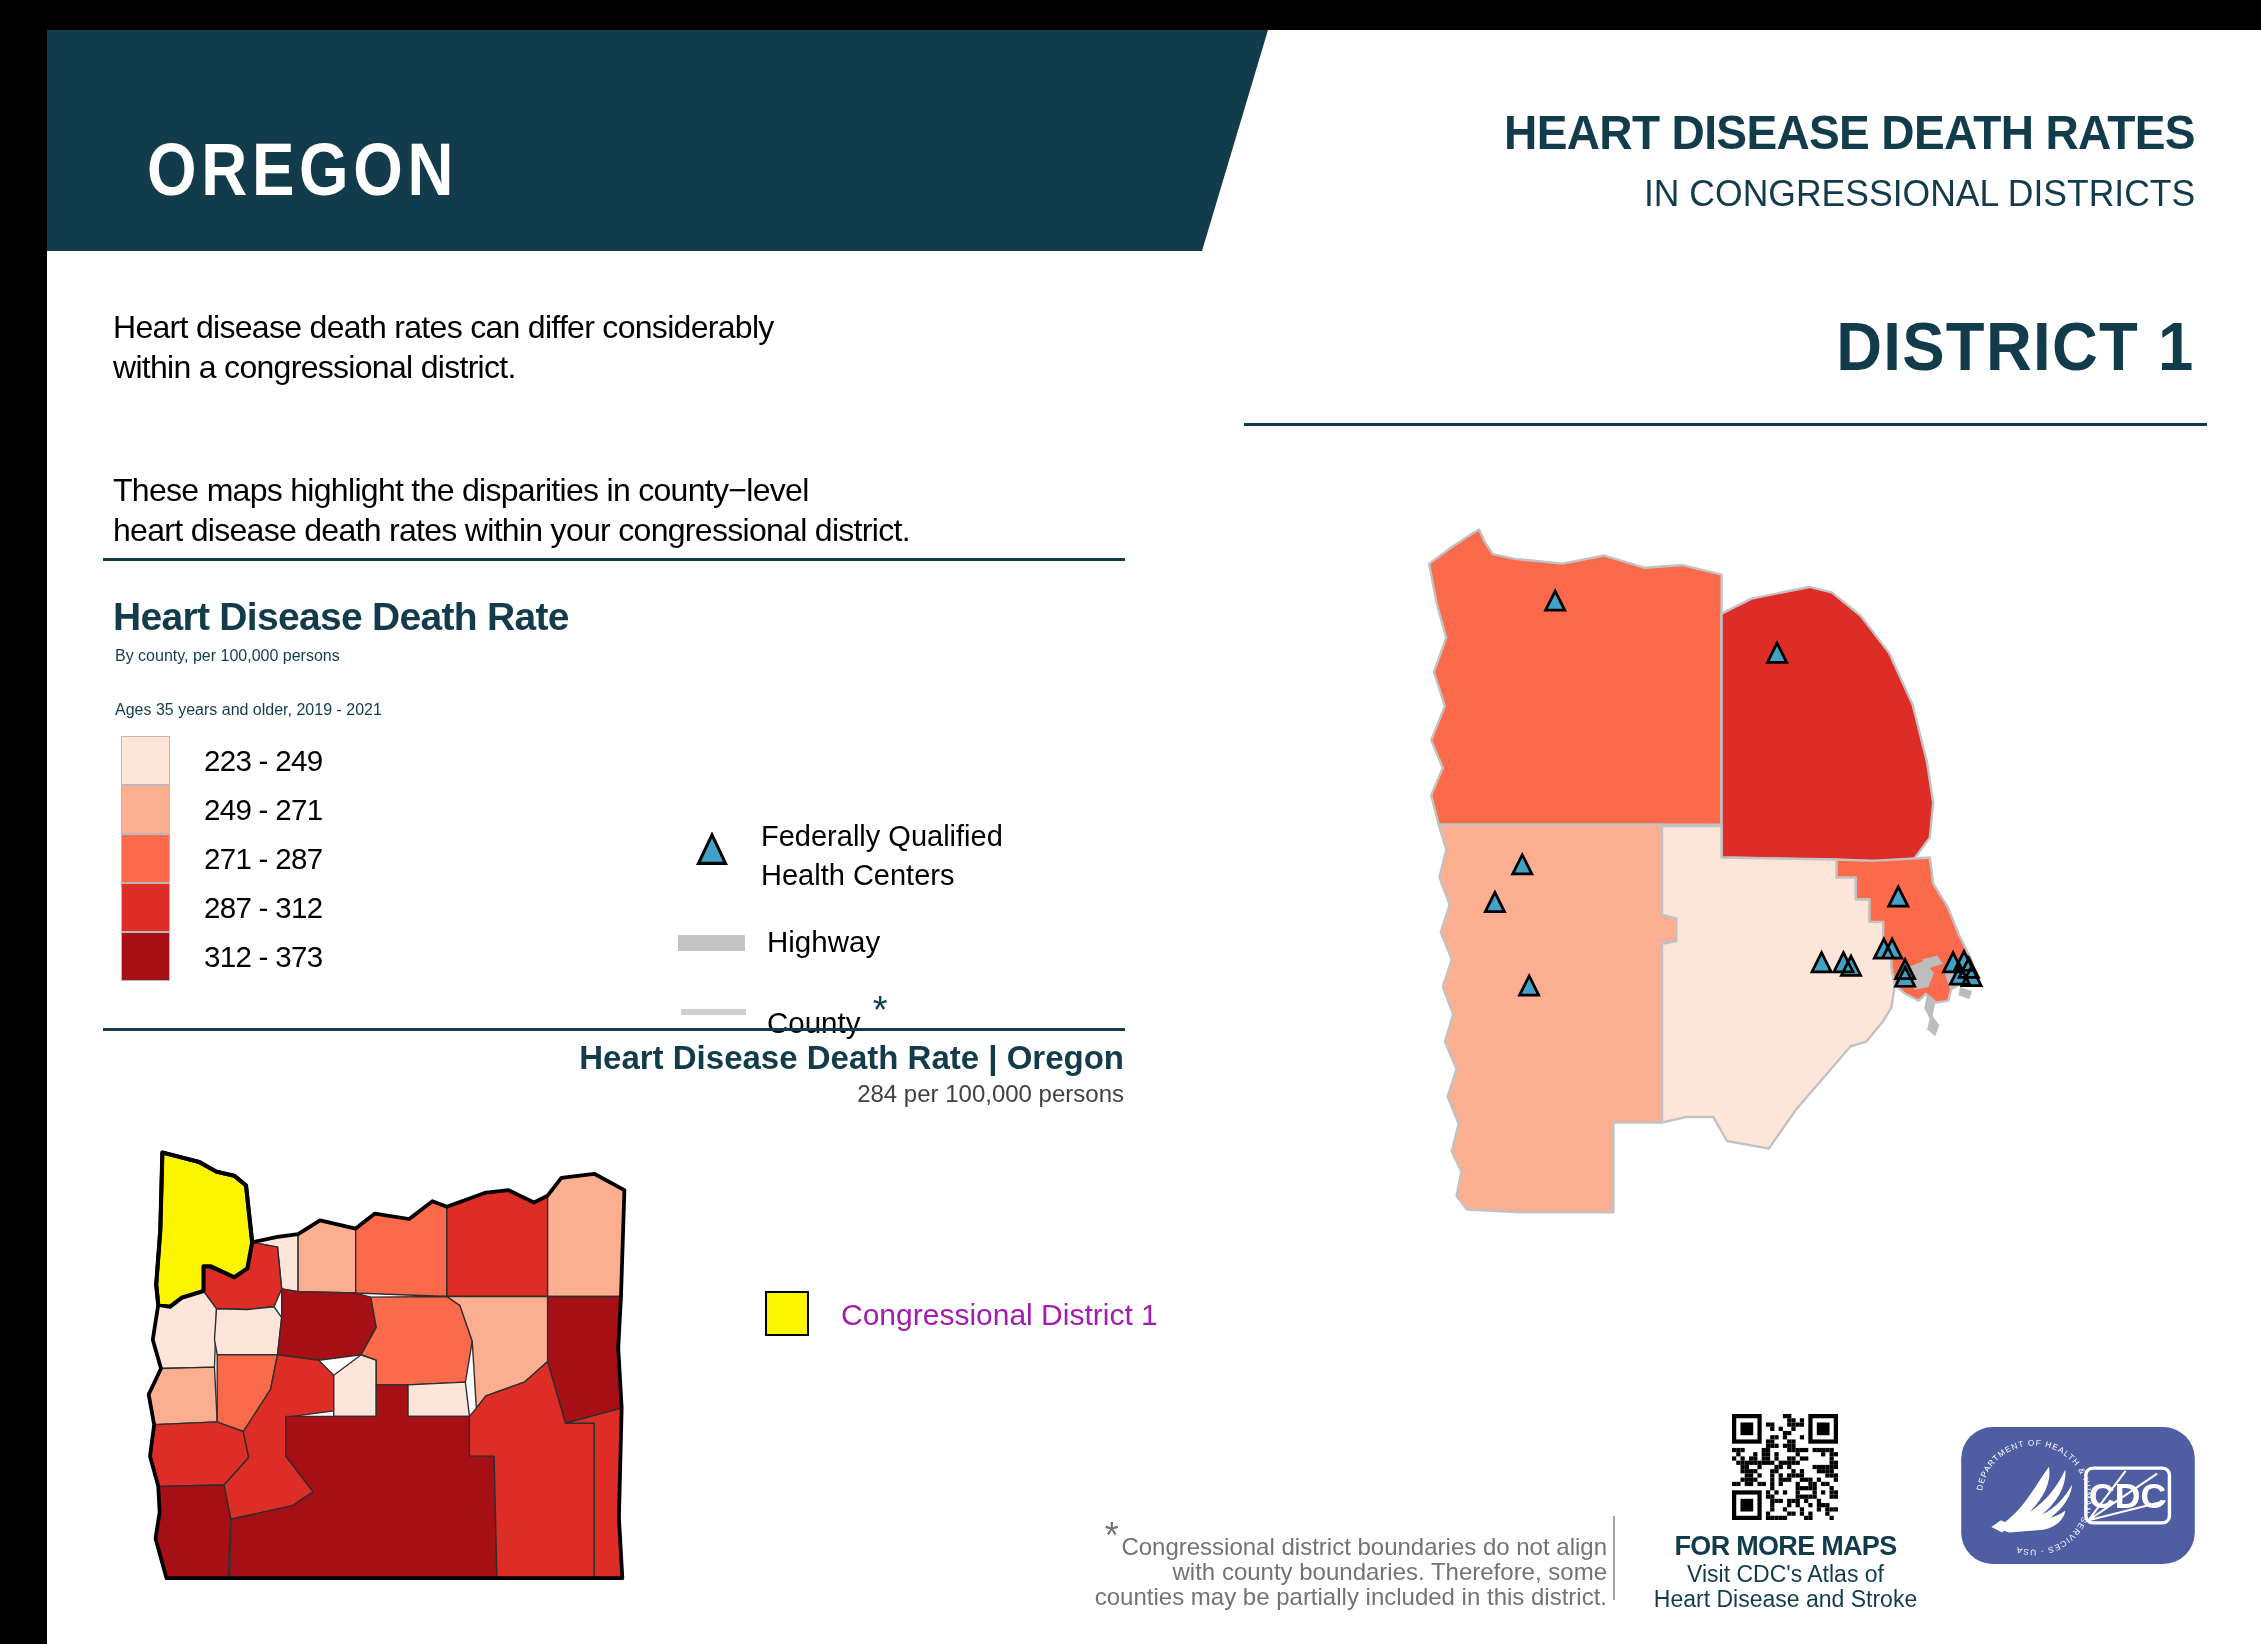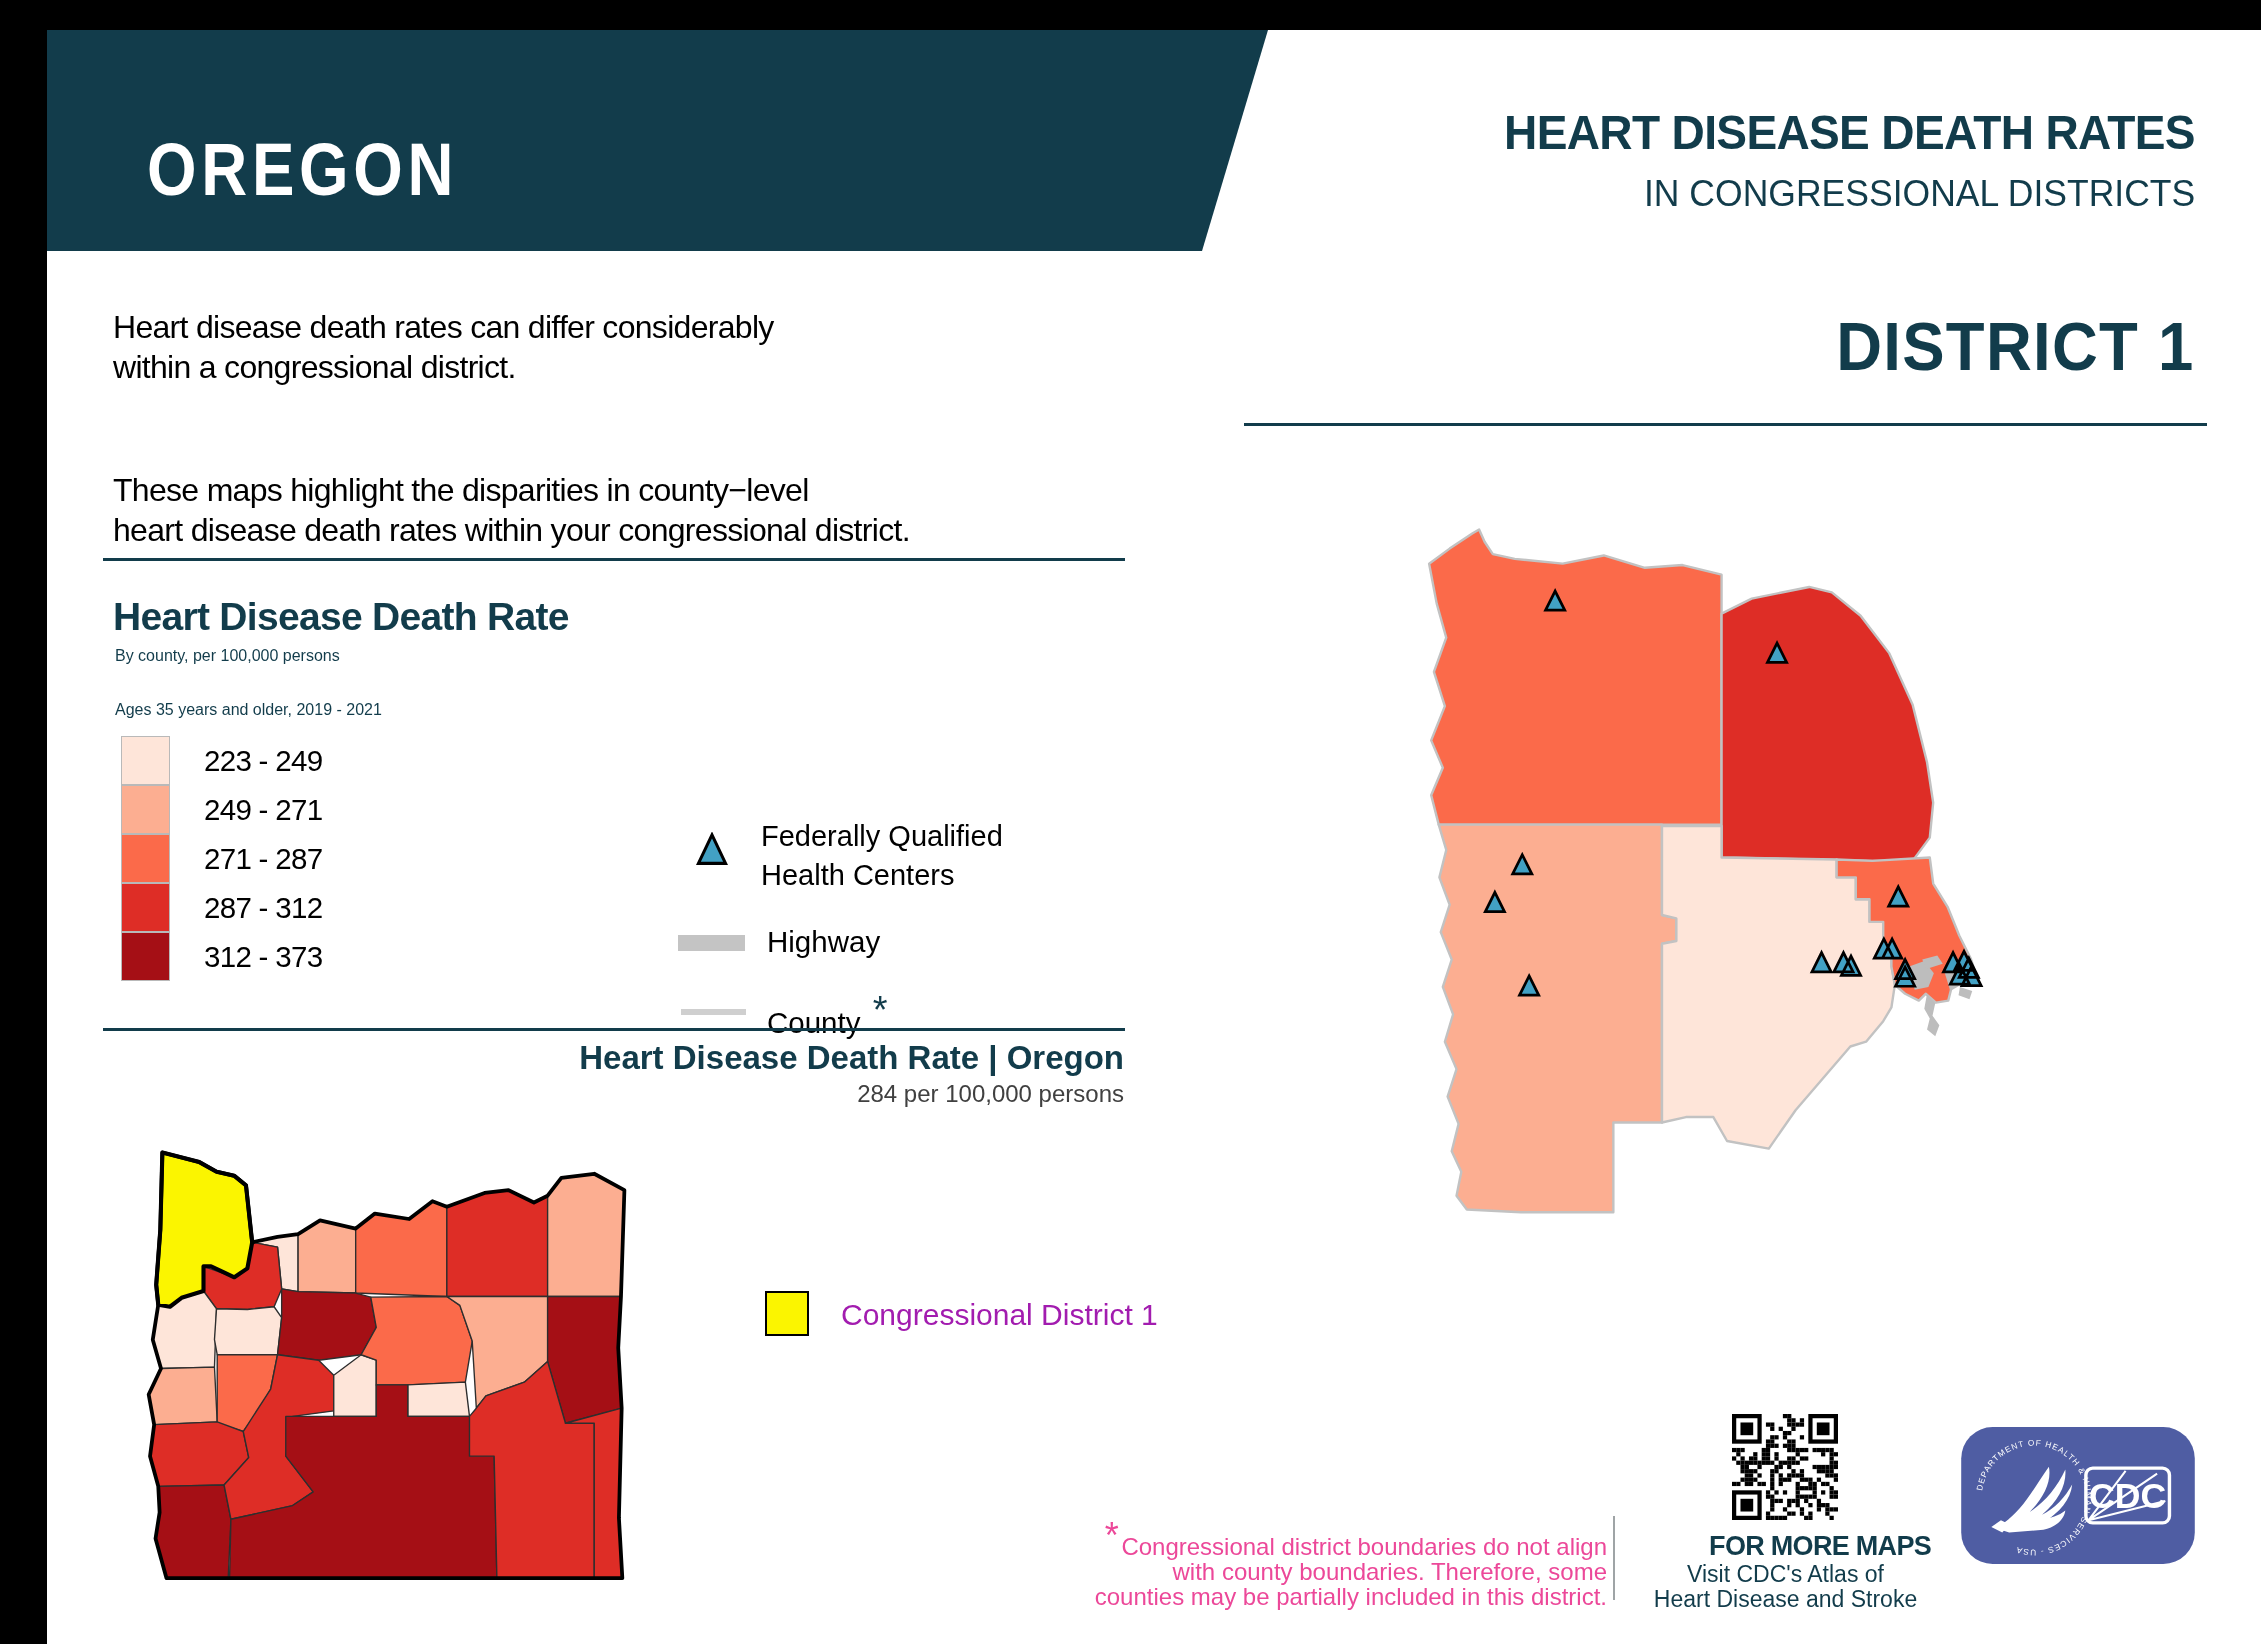--- a/index.html
+++ b/index.html
@@ -37,25 +37,25 @@
   .cty-line{left:681px;top:1009px;width:65px;height:5.5px;background:#cfcfcf;}
   .cty-label{left:767px;top:989px;font-size:29.5px;white-space:nowrap;}
   .cty-star{font-size:38px;color:#123c4b;vertical-align:9.6px;margin-left:12.3px;}
   
   .or-cap-title{right:1137px;top:1039px;font-size:33px;font-weight:bold;color:#123c4b;white-space:nowrap;}
   .or-cap-sub{right:1137px;top:1080px;font-size:24px;color:#404040;white-space:nowrap;text-align:right;}
   .cd1-box{left:765px;top:1291px;width:44px;height:45px;border:2.7px solid #000;box-sizing:border-box;}
   .cd1-label{left:841px;top:1298px;font-size:30px;color:#a21caf;white-space:nowrap;}
   
   .footnote{right:654px;top:1523px;width:521px;text-align:right;font-size:24px;line-height:25px;
-            color:#ec4899;}
+            color:#737373;}
   .fn-star{font-size:36px;vertical-align:6.9px;margin-right:2.7px;}
   .vdiv{left:1613px;top:1516px;width:2.1px;height:84px;background:#9fa4a6;}
   .more-maps{left:1640px;top:1531px;width:291px;text-align:center;color:#123c4b;}
-  .mm-title{font-size:27px;font-weight:bold;letter-spacing:-0.7px;text-align:right;}
+  .mm-title{font-size:27px;font-weight:bold;letter-spacing:-0.7px;}
   .mm-line{font-size:23px;line-height:25px;}
   .logo-wrap{left:1961px;top:1427px;width:234px;height:137px;}
 </style>
 </head>
 <body>
 
 <div class="abs topbar"></div>
 <div class="abs leftbar"></div>
 <div class="abs teal-band"></div>
 <div class="abs oregon">OREGON</div>

